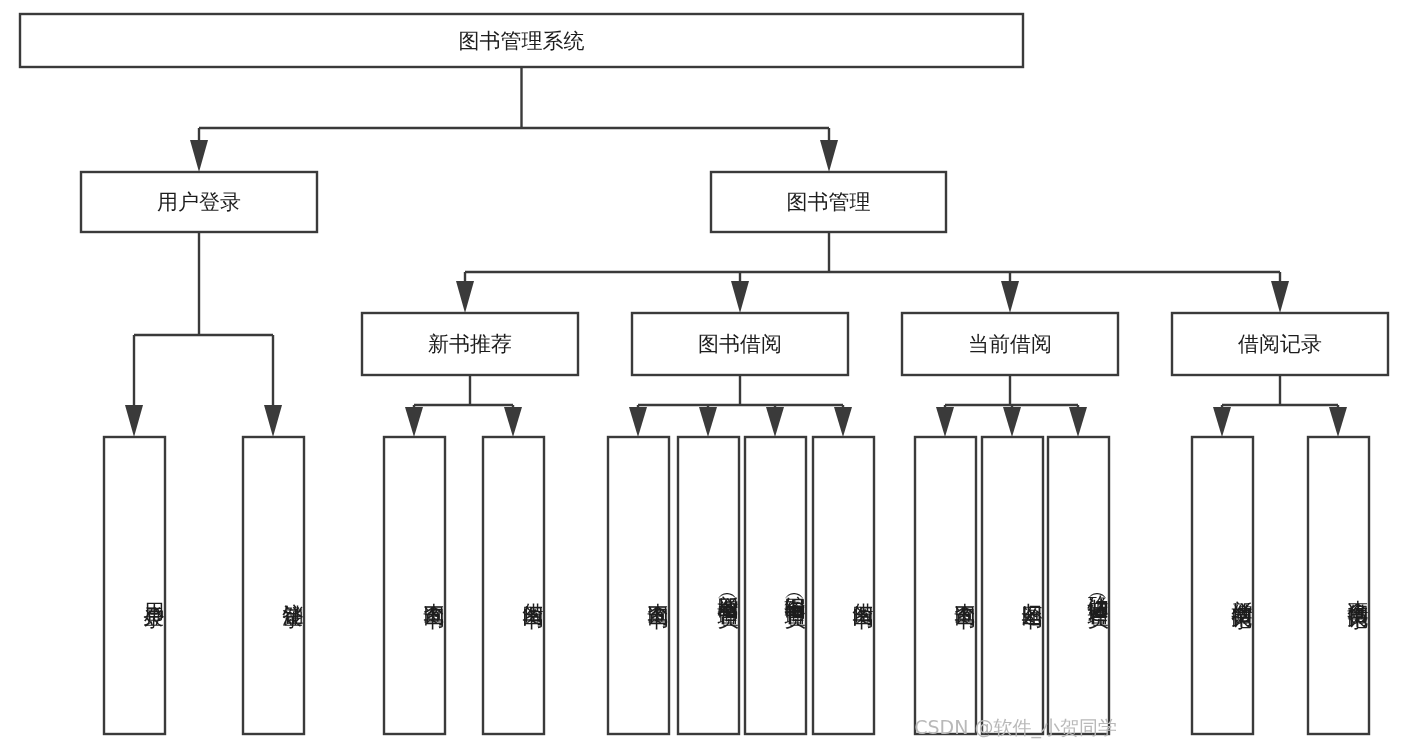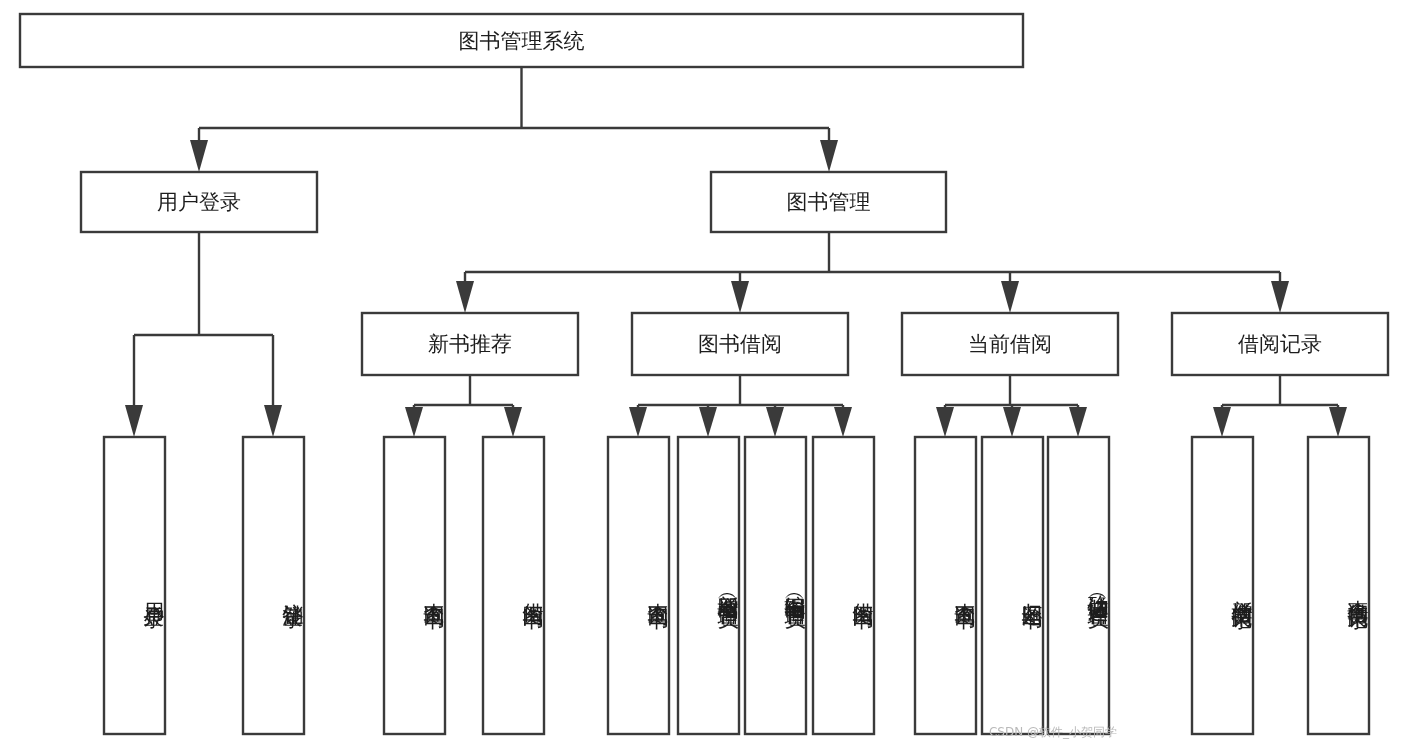--- a/index.html
+++ b/index.html
@@ -61,21 +61,21 @@
     color: #1d1d1d;
     letter-spacing: 2px;
     white-space: nowrap;
     pointer-events: none;
   }
   #watermark {
     position: absolute;
     right: 8px;
     bottom: 6px;
     font-family: "DejaVu Sans", "Liberation Sans", sans-serif;
-    font-size: 12px;
+    font-size: 19px;
     color: #b9b9b9;
     white-space: nowrap;
     pointer-events: none;
   }
 </style>
 </head>
 <body>
 
 <div id="diagram-root">
 

